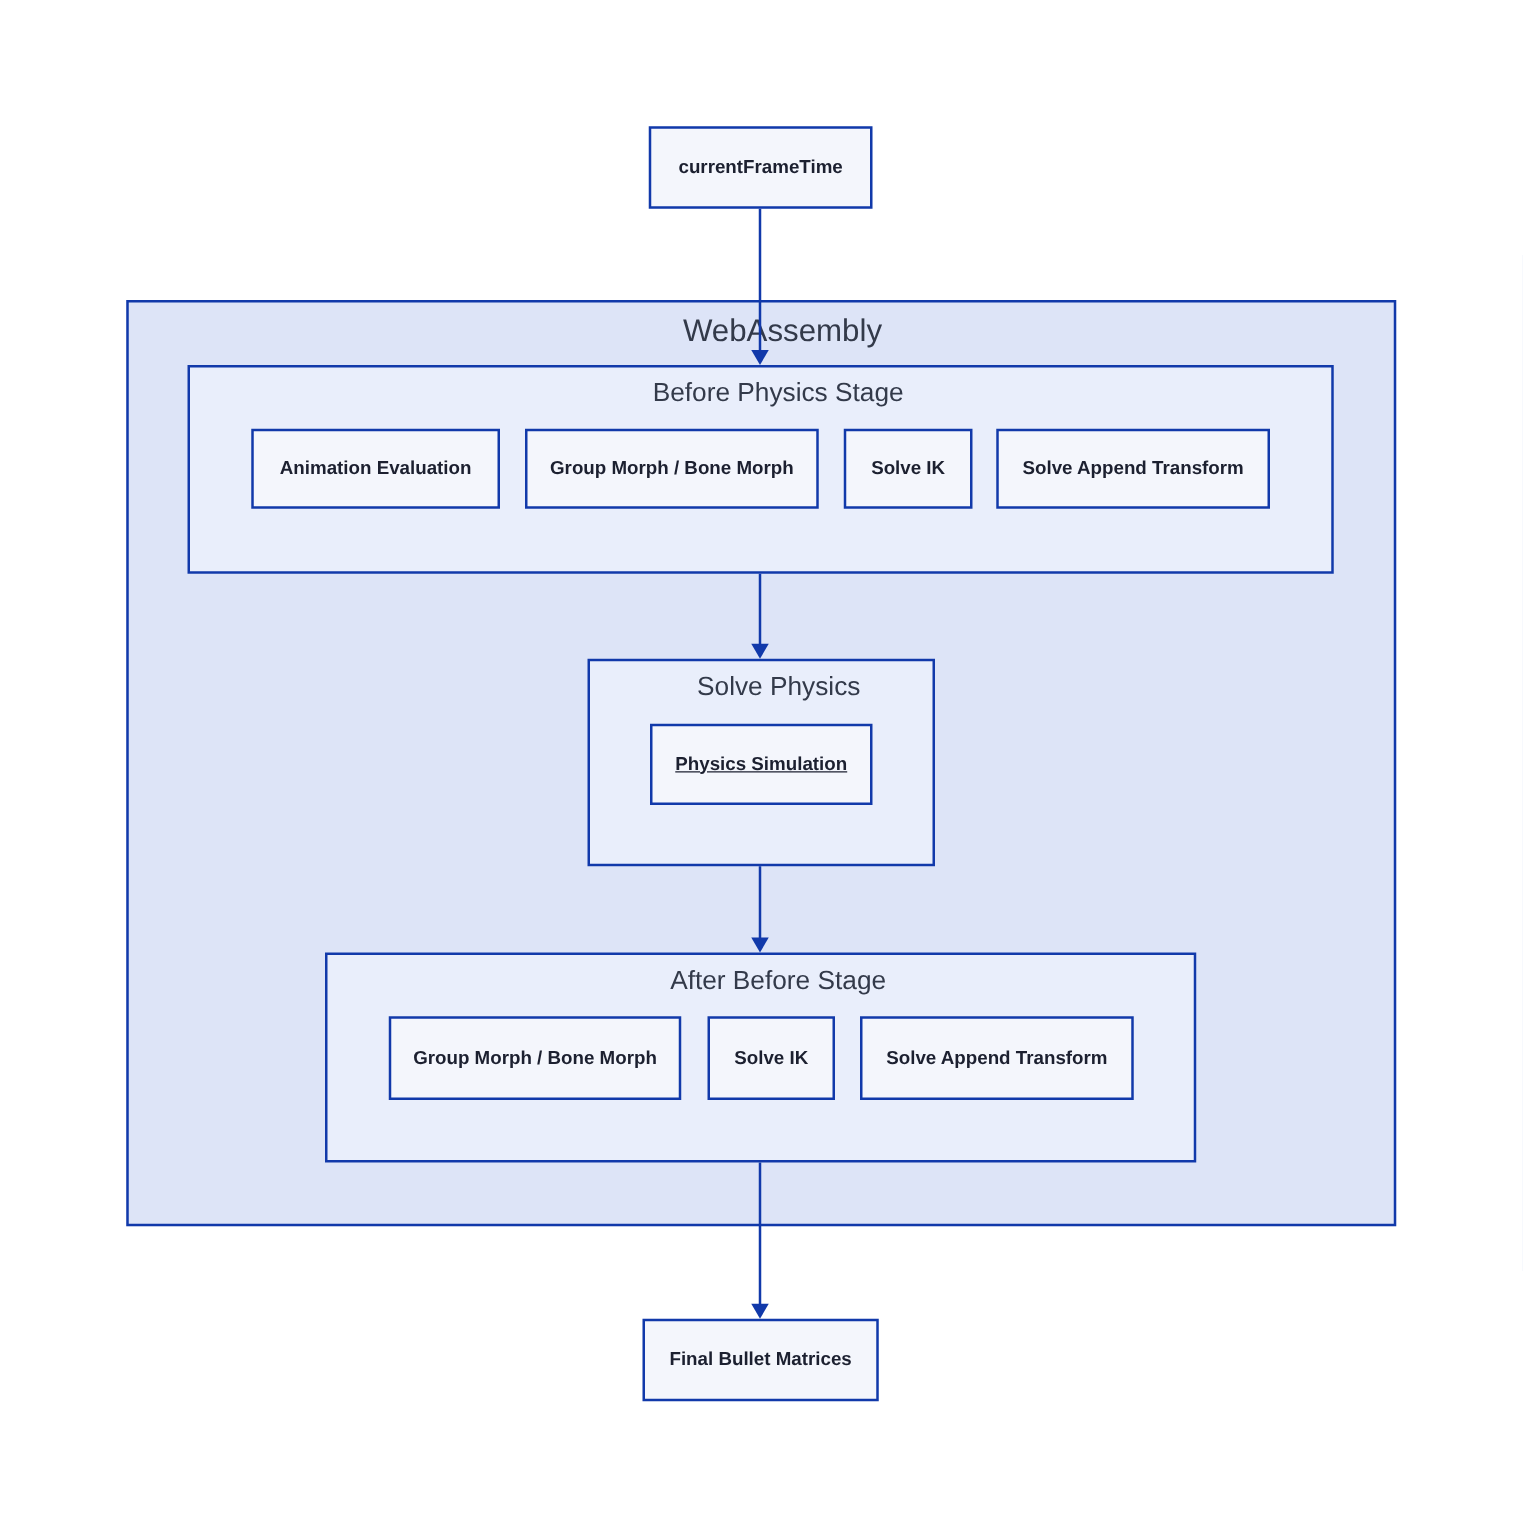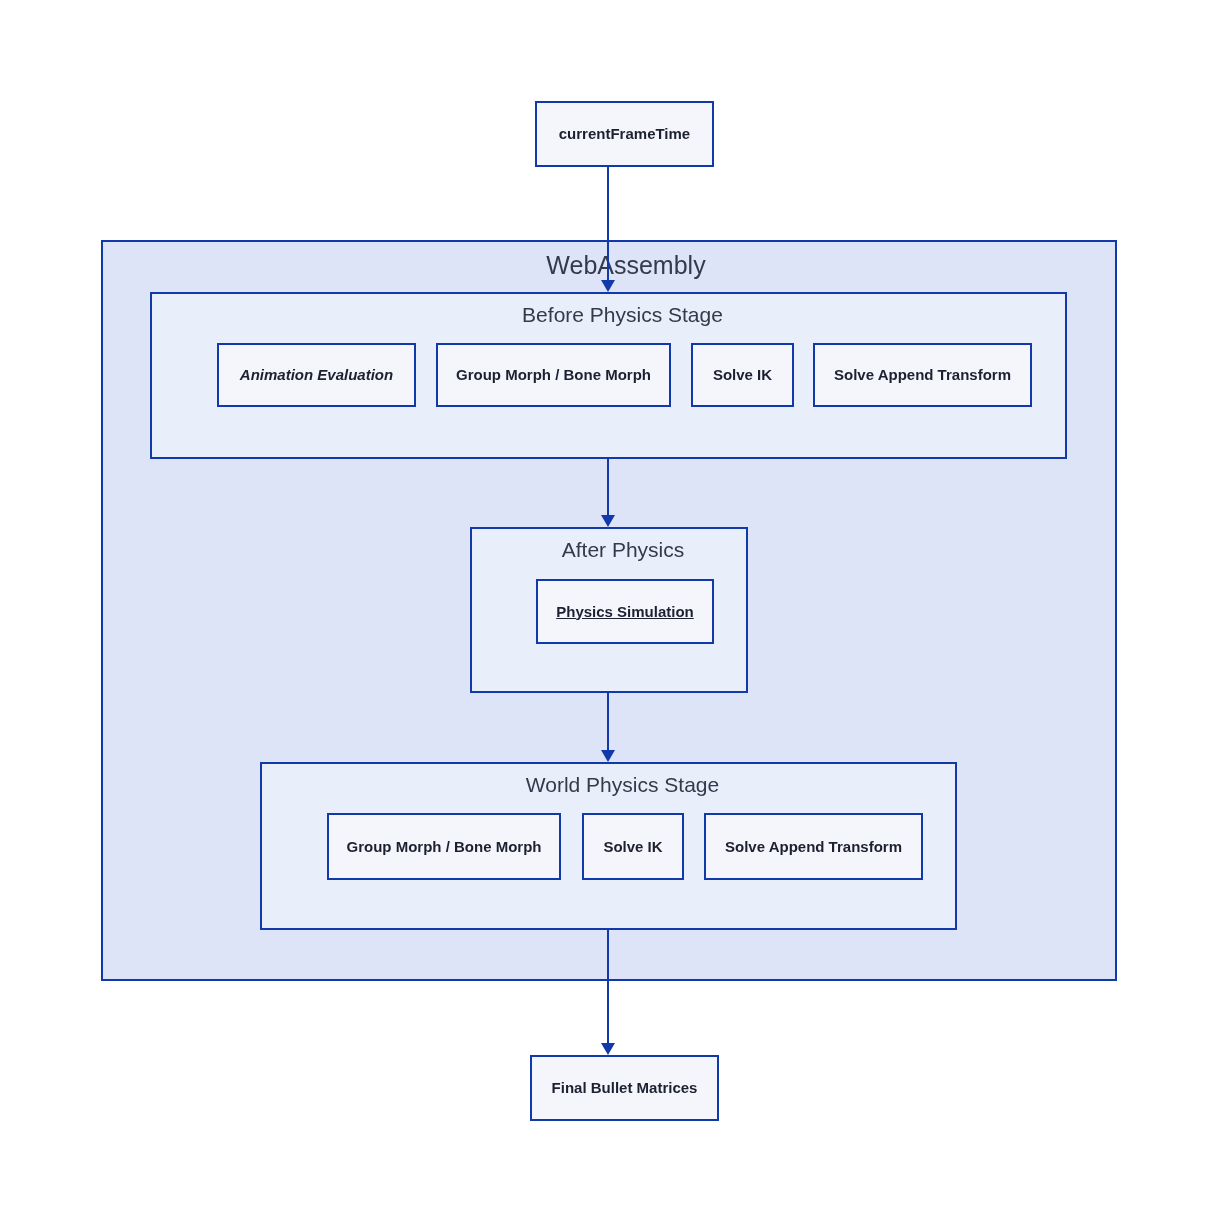--- a/index.html
+++ b/index.html
@@ -16,21 +16,20 @@
   #canvas{position:relative;width:1218px;height:1222px;background:var(--page_bg);overflow:hidden;}
 
   .leaf{
     position:absolute;
     background:var(--leaf_bg);
     border:2px solid var(--accent);
     display:flex;align-items:center;justify-content:center;
     font-size:15px;font-weight:bold;color:var(--text_dark);
     text-align:center;line-height:1.2;
     z-index:3;
-    margin-left:16px;
   }
   .container-box{
     position:absolute;
     border:2px solid var(--accent);
     z-index:1;
   }
   .wasm{background:var(--container_bg);}
   .stage{background:var(--stage_bg);z-index:2;}
   .box-title{
     position:absolute;left:0;right:0;top:9px;
@@ -60,38 +59,38 @@
   <div class="arrow-line" style="left:607px;top:167px;height:115px;"></div>
   <div class="arrow-head" style="left:601px;top:280px;"></div>
 
   <div class="container-box wasm" style="left:101px;top:240px;width:1016px;height:741px;">
     <div class="box-title title-lg">WebAssembly</div>
   </div>
 
   <div class="container-box stage" style="left:150px;top:292px;width:917px;height:167px;">
     <div class="box-title title-md">Before Physics Stage</div>
   </div>
-  <div class="leaf" style="left:201px;top:343px;width:199px;height:64px;font-style:italic;">Animation Evaluation</div>
+  <div class="leaf" style="left:201px;top:343px;width:199px;height:64px;">Animation Evaluation</div>
   <div class="leaf" style="left:420px;top:343px;width:235px;height:64px;">Group Morph / Bone Morph</div>
   <div class="leaf" style="left:675px;top:343px;width:103px;height:64px;">Solve IK</div>
   <div class="leaf" style="left:797px;top:343px;width:219px;height:64px;">Solve Append Transform</div>
 
   <div class="arrow-line" style="left:607px;top:459px;height:58px;"></div>
   <div class="arrow-head" style="left:601px;top:515px;"></div>
 
   <div class="container-box stage" style="left:470px;top:527px;width:278px;height:166px;">
-    <div class="box-title title-md">After Physics</div>
+    <div class="box-title title-md">Solve Physics</div>
   </div>
   <div class="leaf" style="left:520px;top:579px;width:178px;height:65px;text-decoration:underline;">Physics Simulation</div>
 
   <div class="arrow-line" style="left:607px;top:693px;height:59px;"></div>
   <div class="arrow-head" style="left:601px;top:750px;"></div>
 
   <div class="container-box stage" style="left:260px;top:762px;width:697px;height:168px;">
-    <div class="box-title title-md">World Physics Stage</div>
+    <div class="box-title title-md">After Before Stage</div>
   </div>
   <div class="leaf" style="left:311px;top:813px;width:234px;height:67px;">Group Morph / Bone Morph</div>
   <div class="leaf" style="left:566px;top:813px;width:102px;height:67px;">Solve IK</div>
   <div class="leaf" style="left:688px;top:813px;width:219px;height:67px;">Solve Append Transform</div>
 
   <div class="arrow-line" style="left:607px;top:930px;height:115px;"></div>
   <div class="arrow-head" style="left:601px;top:1043px;"></div>
 
   <div class="leaf" style="left:514px;top:1055px;width:189px;height:66px;">Final Bullet Matrices</div>
 

